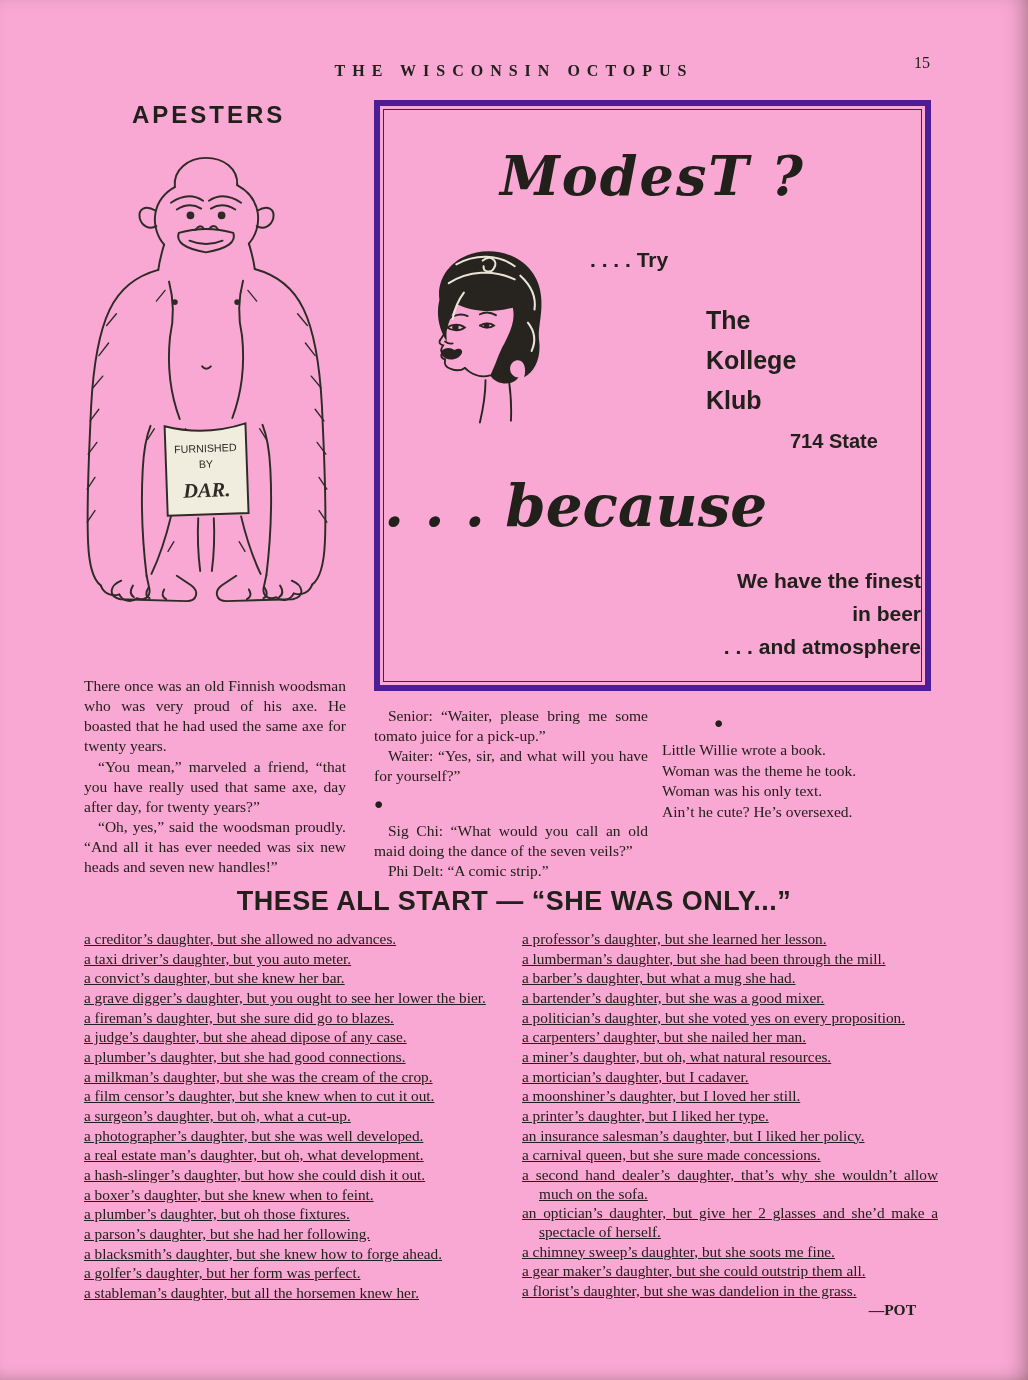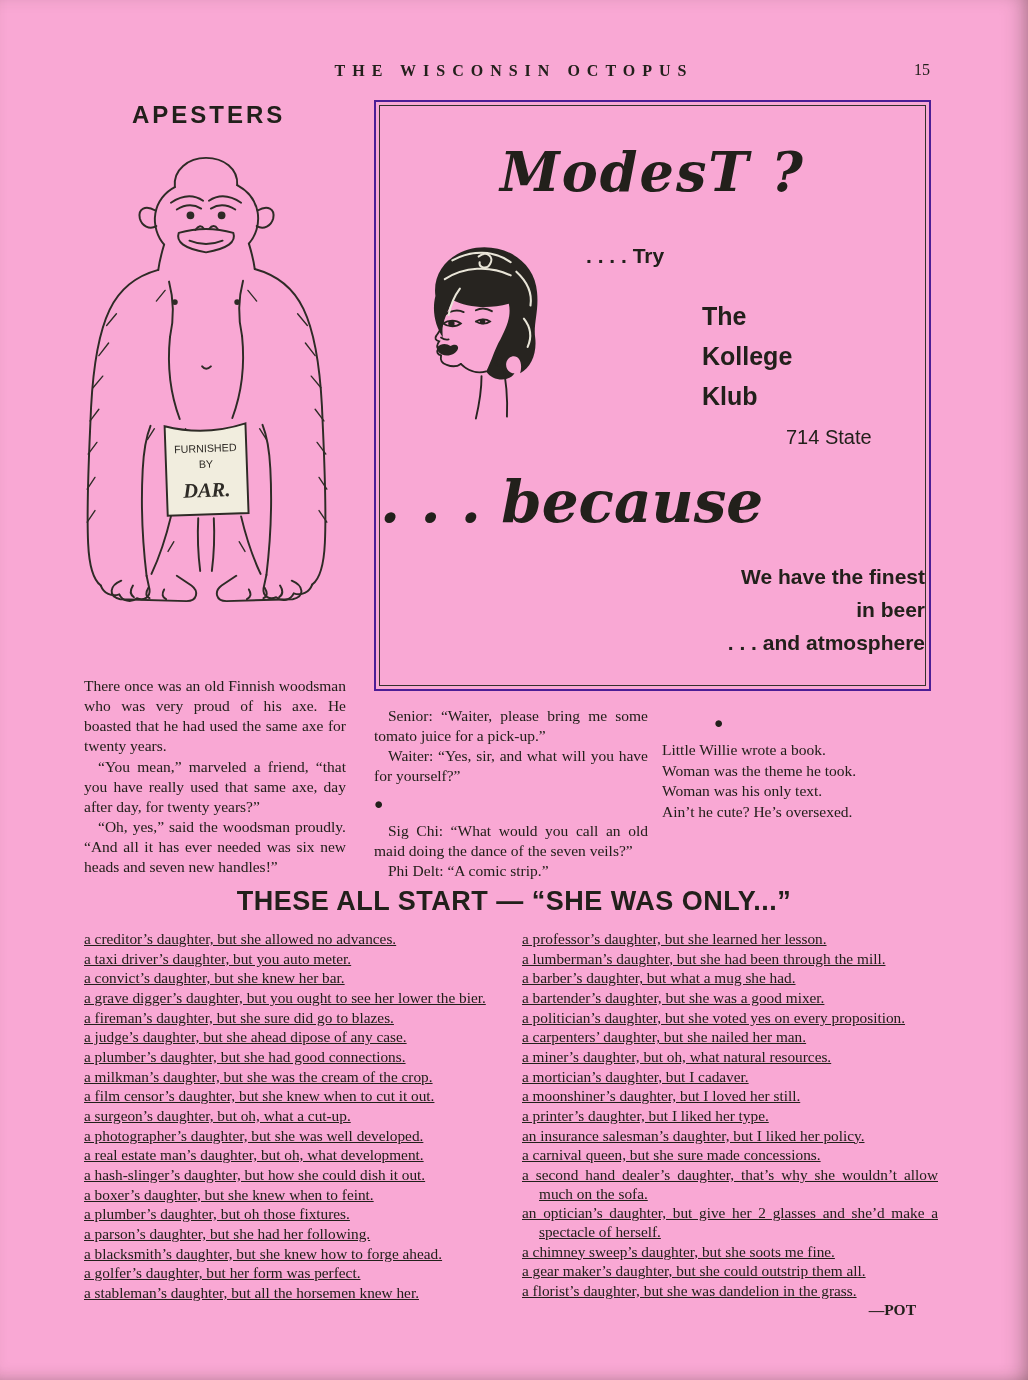--- a/index.html
+++ b/index.html
@@ -6,39 +6,39 @@
   html,body { background:#6b6b6b; }
   .page {
     position:relative; width:1028px; height:1380px; margin:0 auto;
     background:#f9a8d4; color:#22201b; overflow:hidden;
     font-family:"Liberation Serif", serif;
     box-shadow: inset -14px 0 22px -12px rgba(60,50,35,.45), inset 0 -10px 18px -12px rgba(60,50,35,.3);
   }
 
   .header-title { position:absolute; top:62px; left:0; right:0; text-align:center;
     font-weight:bold; font-size:16px; letter-spacing:7px; }
-  .page-num { position:absolute; top:61px; right:98px; font-size:16px; }
+  .page-num { position:absolute; top:54px; right:98px; font-size:16px; }
 
   .apesters { position:absolute; top:101px; left:132px;
     font-family:"Liberation Sans", sans-serif; font-weight:bold; font-size:24px; letter-spacing:3px; }
 
   .gorilla { position:absolute; top:136px; left:56px; width:302px; height:488px; }
 
   .ad-box { position:absolute; top:100px; left:374px; width:557px; height:591px;
-    border:2px solid #4c1d95; padding:3px; }
+    border:6px solid #4c1d95; padding:3px; }
   .ad-inner { position:relative; width:100%; height:100%; border:1px solid #34312b; }
   .ad-headline { position:absolute; top:34px; left:0; right:0; text-align:center;
     font-family:"DejaVu Serif", serif; font-style:italic; font-weight:bold; font-size:54px; letter-spacing:2px; }
   .woman { position:absolute; top:130px; left:14px; width:160px; height:220px; }
   .ad-try { position:absolute; top:138px; left:206px;
     font-family:"Liberation Sans", sans-serif; font-weight:bold; font-size:21px; }
   .ad-name { position:absolute; top:190px; left:322px;
     font-family:"Liberation Sans", sans-serif; font-weight:bold; font-size:25px; line-height:40px; }
   .ad-address { position:absolute; top:320px; left:406px;
-    font-family:"Liberation Sans", sans-serif; font-weight:normal; font-size:20px; }
+    font-family:"Liberation Sans", sans-serif; font-weight:bold; font-size:20px; }
   .ad-because { position:absolute; top:362px; left:0; right:0; text-align:left;
     font-family:"DejaVu Serif", serif; font-style:italic; font-weight:bold; font-size:58px; }
   .ad-tags { position:absolute; top:454px; left:0; right:0; text-align:right;
     font-family:"Liberation Sans", sans-serif; font-weight:bold; font-size:21px; line-height:33px; }
 
   .bodytext p { font-size:15.5px; line-height:1.3; text-align:justify; margin:0; }
   .bodytext p.ind { text-indent:14px; }
   .story { position:absolute; top:676px; left:84px; width:262px; }
   .colmid { position:absolute; top:706px; left:374px; width:274px; }
   .colright { position:absolute; top:706px; left:662px; width:268px; }

